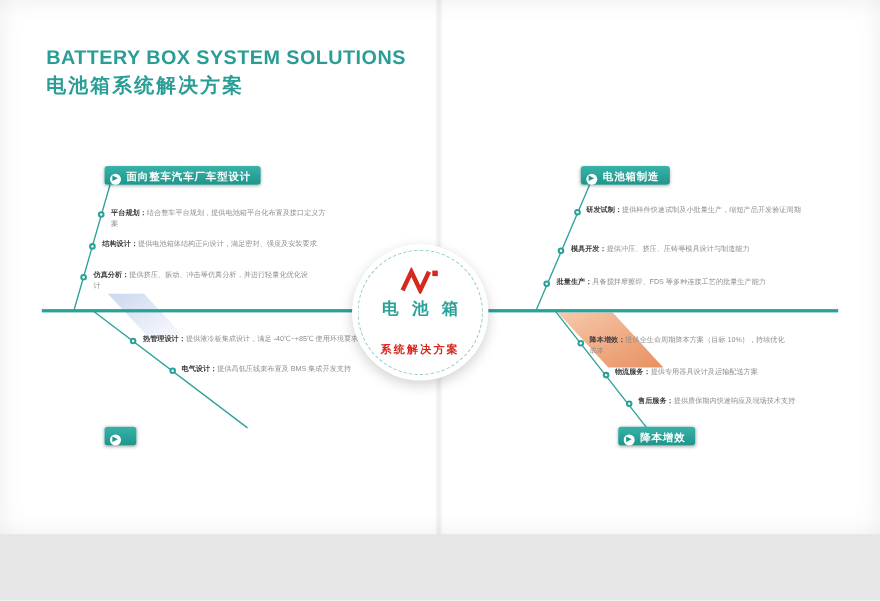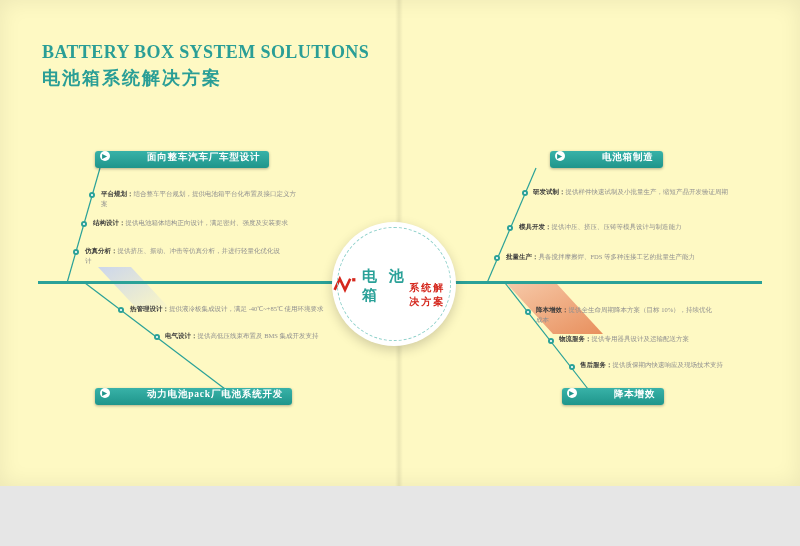--- a/index.html
+++ b/index.html
@@ -1,47 +1,47 @@
 <!DOCTYPE html>
 <html><head>
 <meta charset="utf-8">
 <style>
   html,body{margin:0;padding:0;}
   body{background:#e6e6e6;font-family:"Liberation Sans",sans-serif;}
-  .page{position:relative;width:800px;height:486px;background:#fef9c3;overflow:hidden;
-        box-shadow:inset 0 0 22px rgba(0,0,0,0.08);font-family:Liberation Serif, serif;}
+  .page{position:relative;width:800px;height:486px;background:#ffffff;overflow:hidden;
+        box-shadow:inset 0 0 22px rgba(0,0,0,0.08);}
   .fold{position:absolute;left:395px;top:0;width:8px;height:546px;
         background:linear-gradient(90deg,rgba(0,0,0,0) 0%,rgba(0,0,0,0.07) 50%,rgba(0,0,0,0) 100%);}
 
   .title-en{position:absolute;left:42px;top:42px;font-size:18px;font-weight:800;
             color:#2a9e96;letter-spacing:0.4px;}
   .title-zh{position:absolute;left:42px;top:66px;font-size:18px;font-weight:800;
             color:#2a9e96;letter-spacing:2px;}
 
   .spine{position:absolute;left:38px;top:281px;width:724px;height:3px;background:#2aa198;z-index:2;}
 
   svg.overlay{position:absolute;left:0;top:0;z-index:1;}
 
-  .badge{position:absolute;display:flex;align-items:flex-start;height:17px;z-index:4;
+  .badge{position:absolute;display:flex;align-items:flex-end;height:17px;z-index:4;
          background:linear-gradient(180deg,#38b2a8,#1f958b);border-radius:3px;
          padding:0 9px 0 5px;box-shadow:0 1px 3px rgba(0,0,0,0.3);
-         color:#fff;font-size:9.5px;font-weight:bold;letter-spacing:0.8px;white-space:nowrap;gap:32px;}
+         color:#fff;font-size:9.5px;font-weight:bold;letter-spacing:0.8px;white-space:nowrap;}
   .badge .ic{width:10px;height:10px;margin-right:5px;background:#fff;border-radius:50%;
              color:#1f958b;font-size:6px;line-height:10px;text-align:center;font-weight:bold;flex:0 0 auto;}
   .badge-tl{left:95px;top:151px;}
-  .badge-tr{left:528px;top:151px;margin-left:22px;}
+  .badge-tr{left:528px;top:151px;}
   .badge-bl{left:95px;top:388px;}
   .badge-br{left:562px;top:388px;}
 
   .item{position:absolute;width:196px;font-size:6.5px;line-height:1.55;color:#8f8f8f;z-index:3;}
   .item .t{color:#3d3d3d;font-weight:bold;}
 
-  .circle{position:absolute;left:332px;top:222px;width:124px;height:124px;border-radius:50%;
+  .circle{position:absolute;left:320px;top:222px;width:124px;height:124px;border-radius:50%;
           background:#fff;box-shadow:0 4px 12px rgba(0,0,0,0.18);z-index:5;
-          display:flex;flex-direction:row;align-items:center;justify-content:space-between;}
+          display:flex;flex-direction:column;align-items:center;justify-content:center;}
   .circle::before{content:"";position:absolute;inset:5px;border:1.5px dashed #8ed0ca;border-radius:50%;}
   .brand1{color:#2aa198;font-size:15px;font-weight:800;letter-spacing:4px;margin:4px 0 0 4px;}
   .brand2{color:#d5281e;font-size:10px;font-weight:bold;letter-spacing:2px;margin-top:21px;}
 
   .chip{position:absolute;width:15px;height:8px;border-radius:4px;background:#c6c6c6;z-index:6;}
   .chip-l{left:24px;top:511px;}
   .chip-r{left:760px;top:511px;}
 </style>
 </head>
 <body>
@@ -105,21 +105,20 @@
   <div class="badge badge-tl">
     <span class="ic">▶</span>
     <span>面向整车汽车厂车型设计</span>
   </div>
   <div class="badge badge-tr">
     <span class="ic">▶</span>
     <span>电池箱制造</span>
   </div>
   <div class="badge badge-bl">
     <span class="ic">▶</span>
-    <span>动力电池pack厂电池系统开发</span>
   </div>
   <div class="badge badge-br">
     <span class="ic">▶</span>
     <span>降本增效</span>
   </div>
 
   <div class="item" style="left:101px;top:189px;">
     <span class="t">平台规划：</span><span>结合整车平台规划，提供电池箱平台化布置及接口定义方案</span>
   </div>
   <div class="item" style="left:93px;top:218px;">

